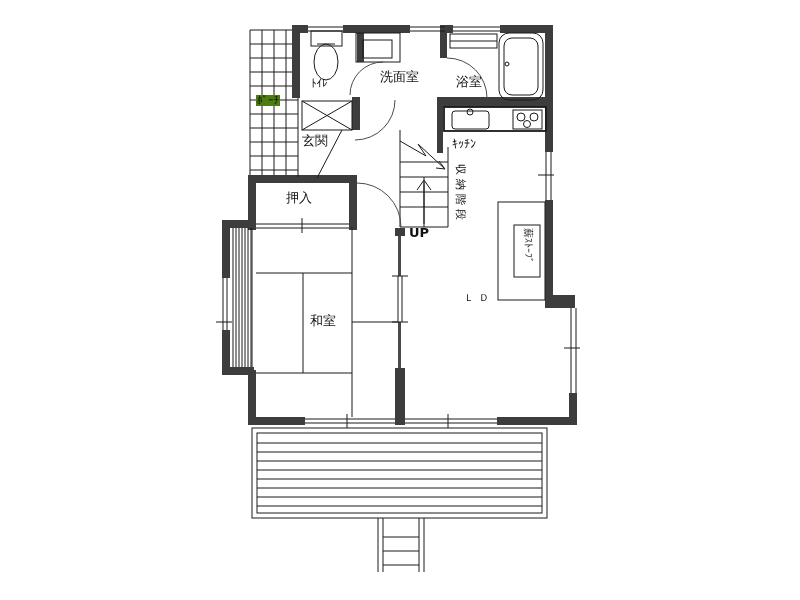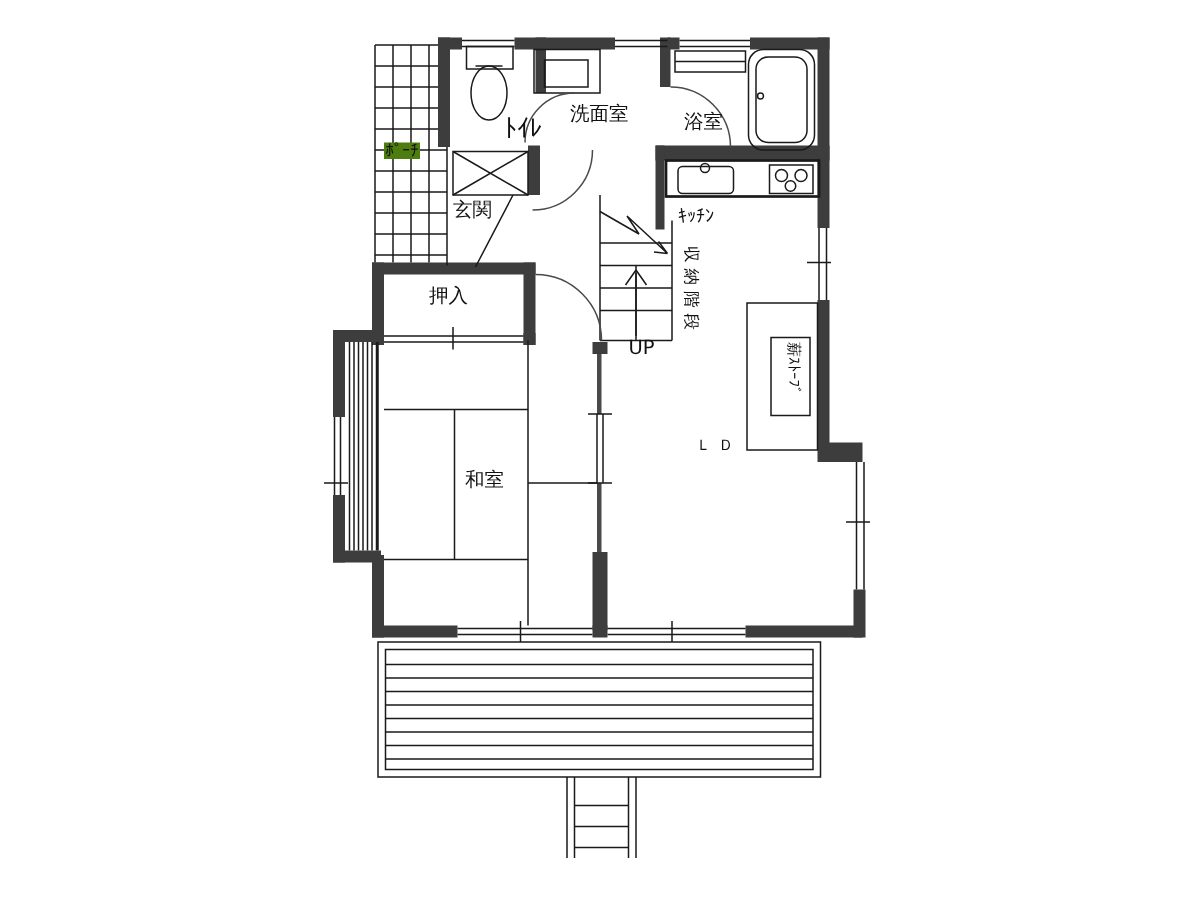--- a/index.html
+++ b/index.html
@@ -130,25 +130,25 @@
 
     <g stroke="#4a4a4a" stroke-width="1" fill="none">
       <path d="M350,95 A33,33 0 0 1 383,62"></path>
       <path d="M395,100 A40,40 0 0 1 355,140"></path>
       <path d="M447,58 A40,40 0 0 1 487,98"></path>
       <path d="M357,183 A44,44 0 0 1 401,227"></path>
     </g>
   </svg>
 
   <div class="lbl bg" style="left:256px;top:95px;font-size:11px;">ﾎﾟｰﾁ</div>
-  <div class="lbl" style="left:311px;top:78px;font-size:17px;margin-left:25px;">ﾄｲﾚ</div>
+  <div class="lbl" style="left:311px;top:78px;font-size:11px;">ﾄｲﾚ</div>
   <div class="lbl" style="left:380px;top:70px;font-size:13px;">洗面室</div>
   <div class="lbl" style="left:456px;top:75px;font-size:13px;">浴室</div>
   <div class="lbl" style="left:302px;top:134px;font-size:13px;text-align:right;">玄関</div>
   <div class="lbl" style="left:286px;top:191px;font-size:13px;">押入</div>
   <div class="lbl" style="left:310px;top:314px;font-size:13px;">和室</div>
   <div class="lbl" style="left:452px;top:138px;font-size:12px;">ｷｯﾁﾝ</div>
   <div class="lbl" style="left:464px;top:293px;font-size:10px;letter-spacing:5px;">ＬＤ</div>
-  <div class="lbl" style="left:419px;top:226px;font-size:13px;">UP</div>
+  <div class="lbl" style="left:409px;top:226px;font-size:13px;font-weight:bold;">UP</div>
   <div class="lbl vlabel" style="left:466px;top:164px;font-size:11px;letter-spacing:4px;">収納階段</div>
   <div class="lbl vlabel" style="left:533px;top:228px;font-size:10px;">薪ｽﾄｰﾌﾞ</div>
 
 </div>
 
 </body></html>

